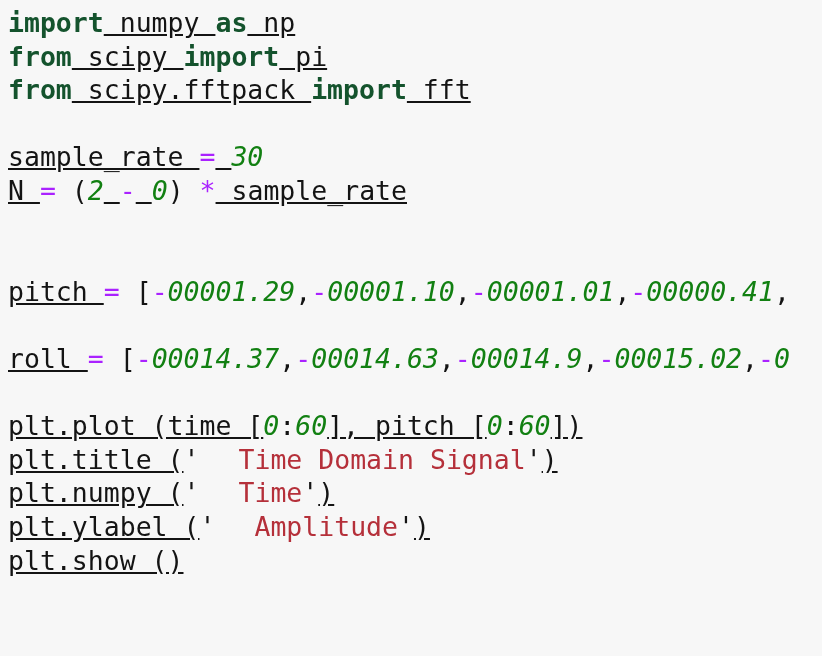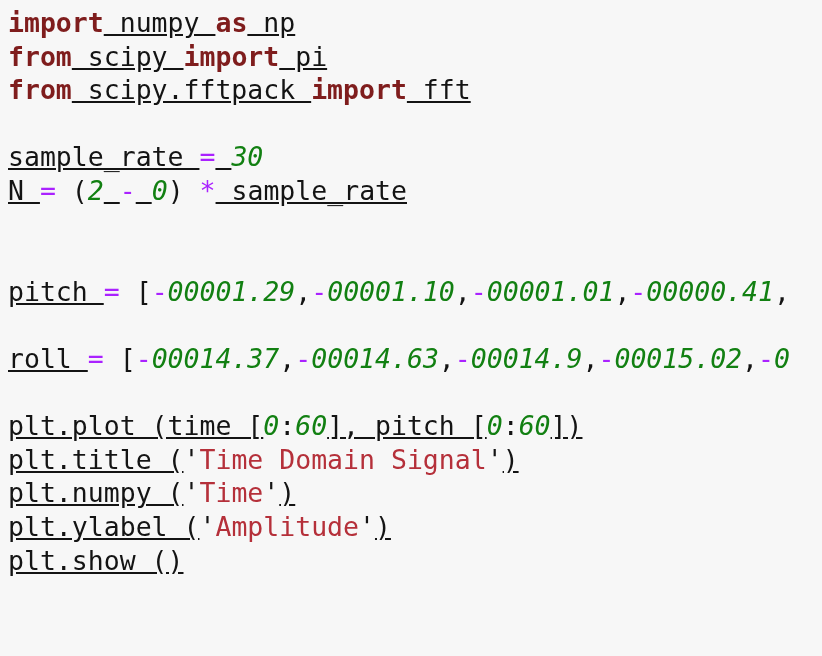--- a/index.html
+++ b/index.html
@@ -32,32 +32,33 @@
     font-family: "DejaVu Sans Mono", "Liberation Mono", monospace;
     font-weight: normal;
   }
   .code-line.blank {
     color: transparent;
   }
   .tok {
     white-space: pre;
   }
   .tok-kw {
-    color: #7f1d1d;
+    color: #14532d;
     font-weight: bold;
   }
   .tok-num {
     color: #128012;
     font-style: italic;
   }
   .tok-op {
     color: #aa22ff;
   }
   .tok-str {
     color: #b5303a;
+    margin-left: 39px;
   }
   .tok-punct {
     color: #141414;
   }
   .tok-name {
     color: #141414;
     text-decoration: underline;
   }
 </style>
 </head>

